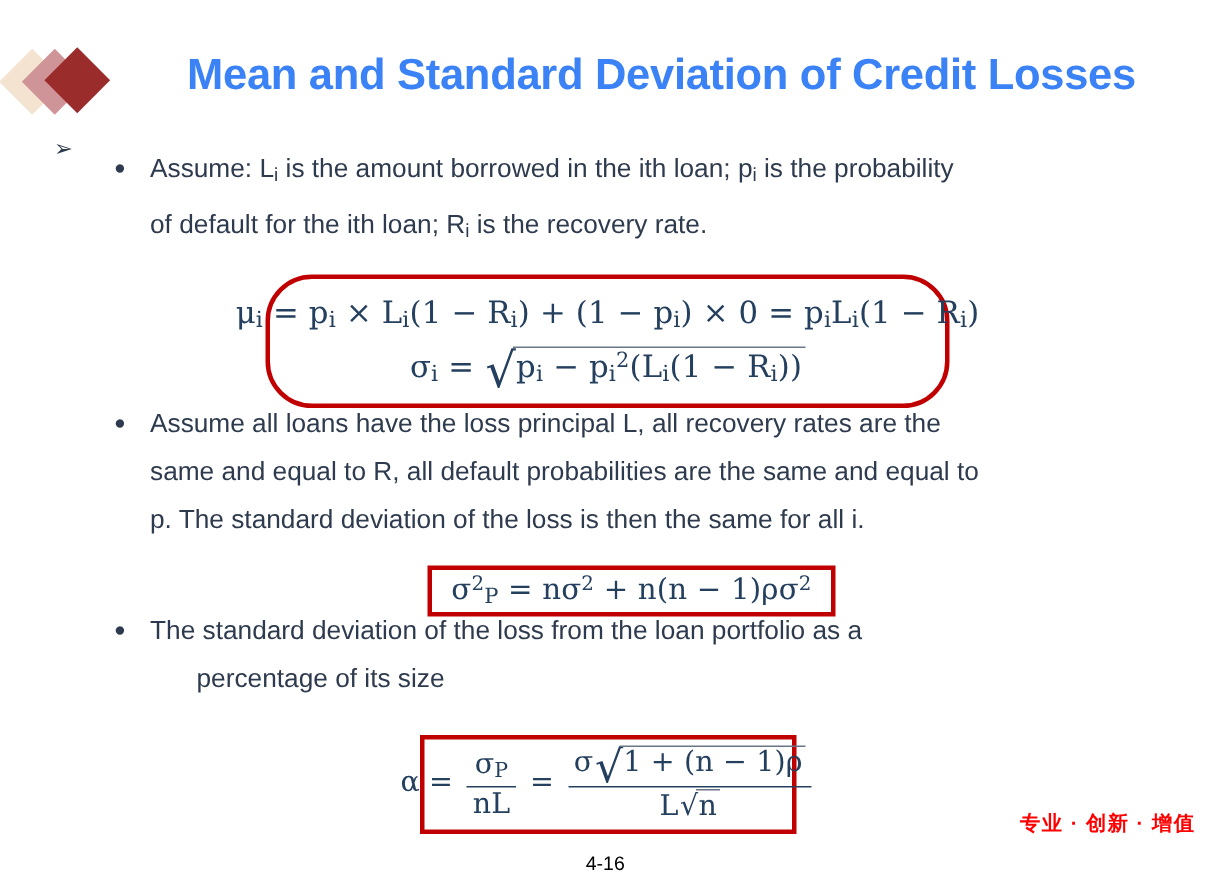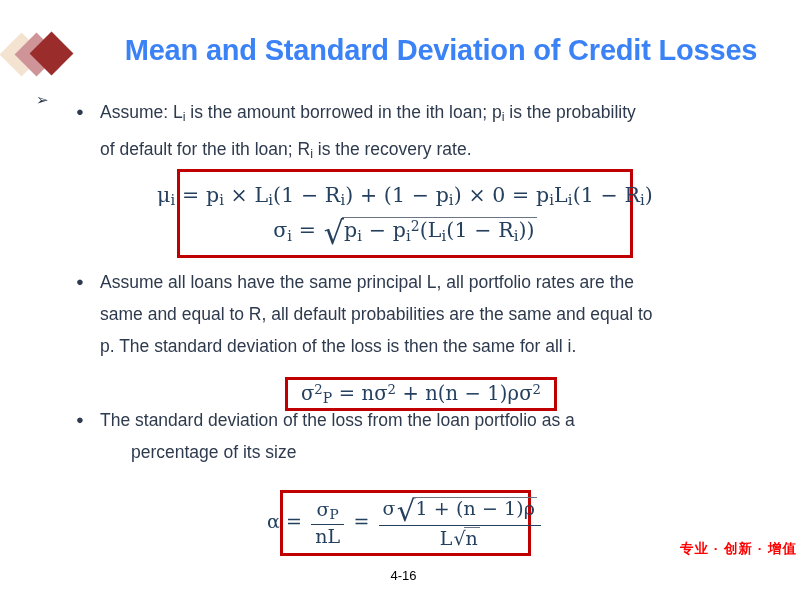--- a/index.html
+++ b/index.html
@@ -116,21 +116,21 @@
     justify-content: center;
     font-family: "DejaVu Serif", serif;
   }
   .mathline {
     white-space: nowrap;
     color: #24405e;
     font-family: "DejaVu Serif", serif;
     letter-spacing: 0.1px;
   }
 
-  #formula-box-1 { left: 177px; top: 169px; width: 456px; height: 89px; }
+  #formula-box-1 { left: 177px; top: 183px; width: 456px; height: 89px; border-radius: 31px; }
   #formula-box-1 .mathline.l1 { font-size: 20.5px; margin-top: 2px; }
   #formula-box-1 .mathline.l2 { font-size: 20.5px; margin-top: 9px; }
 
   #formula-box-2 { left: 285px; top: 377px; width: 272px; height: 34px; }
   #formula-box-2 .mathline { font-size: 19.5px; }
 
   #formula-box-3 { left: 280px; top: 490px; width: 251px; height: 66px; }
   #formula-box-3 .mathline { font-size: 19px; }
 
   
@@ -208,21 +208,21 @@
   </div>
 
   <div class="lvl2" style="margin-top:10px;">
     <span class="marker">●</span>
     <span class="runtext">Assume: L<sub>i</sub> is the amount borrowed in the ith loan; p<sub>i</sub> is the probability</span>
     <span class="runtext nojustline">of default for the ith loan; R<sub>i</sub> is the recovery rate.</span>
   </div>
 
   <div class="lvl2" style="margin-top:96px;">
     <span class="marker">●</span>
-    <span class="runtext" style="text-align:justify;">Assume all loans have the same principal L, all portfolio rates are the</span>
+    <span class="runtext" style="text-align:justify;">Assume all loans have the loss principal L, all recovery rates are the</span>
     <span class="runtext" style="text-align:justify;">same and equal to R, all default probabilities are the same and equal to</span>
     <span class="runtext" style="text-align:left;">p. The standard deviation of the loss is then the same for all i.</span>
   </div>
 
   <div class="lvl2" style="margin-top:42px;">
     <span class="marker">●</span>
     <span class="runtext" style="text-align:justify;">The standard deviation of the loss from the loan portfolio as a</span>
     <span class="runtext" style="text-align:left;margin-left:31px;">percentage of its size</span>
   </div>
 </div>

